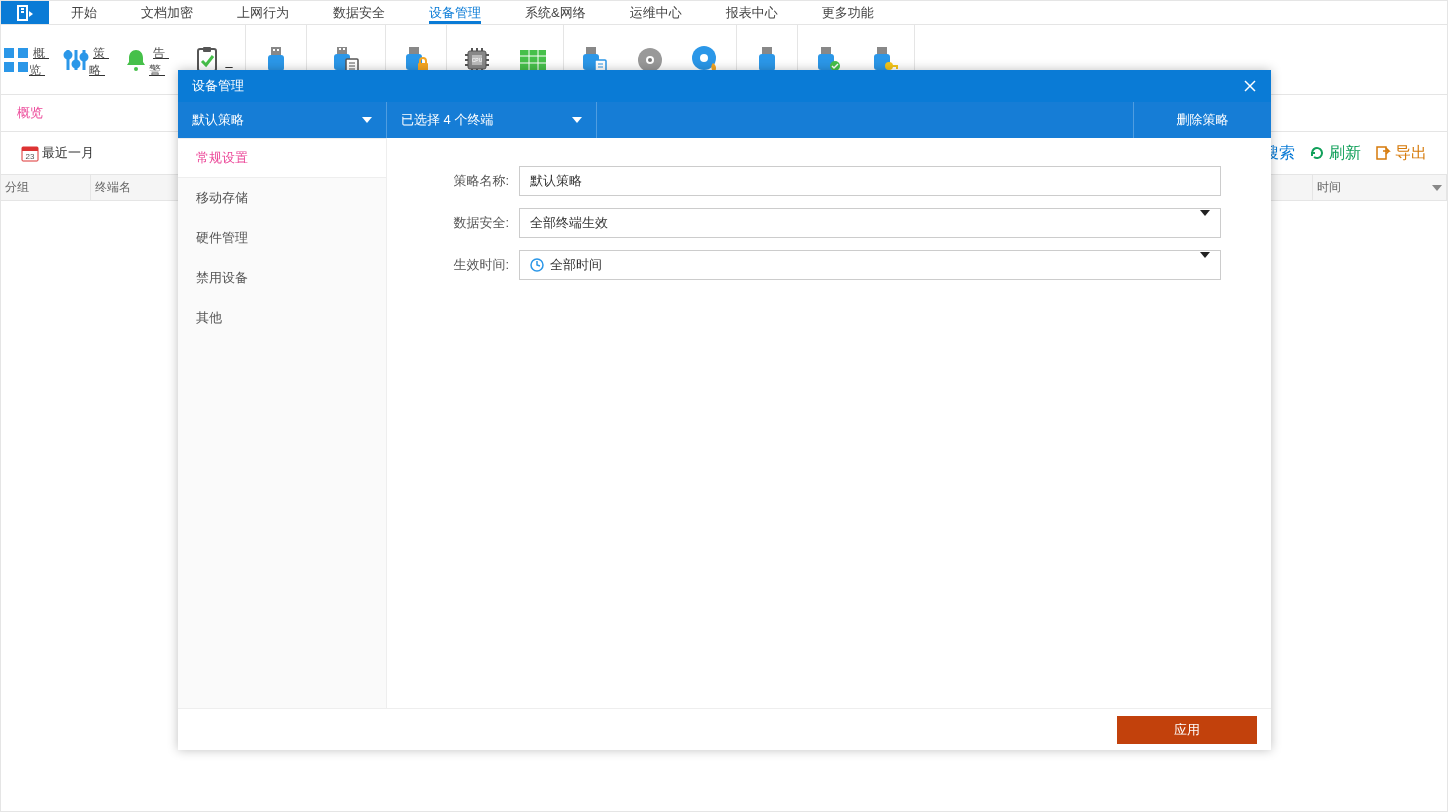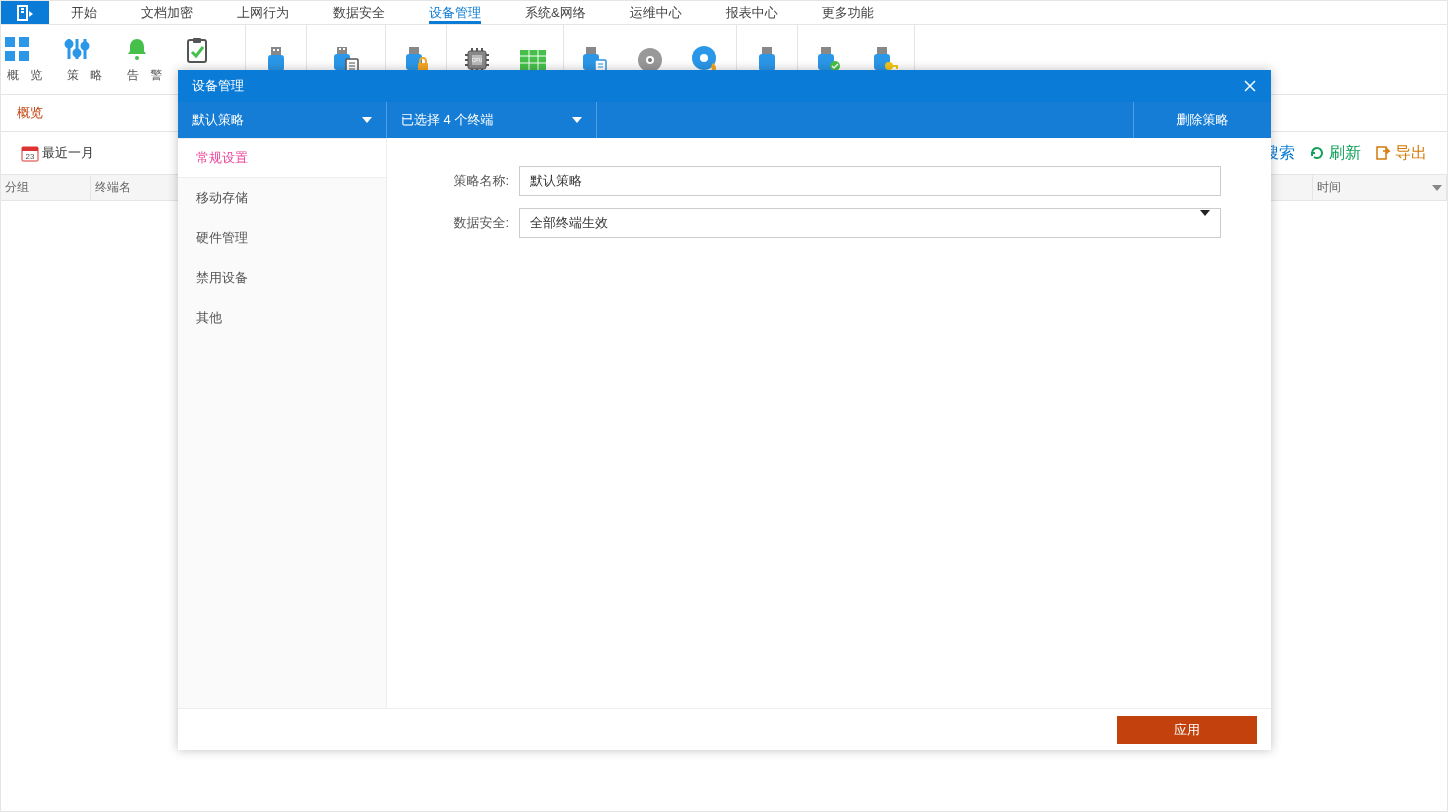--- a/index.html
+++ b/index.html
@@ -7,28 +7,28 @@
   .app{width:1448px;height:812px;position:relative;overflow:hidden;border:1px solid #e5e5e5;}
   
   .menubar{height:24px;display:flex;align-items:stretch;border-bottom:1px solid #e5e5e5;}
   .menubar .logo-btn{width:48px;background:#0a7bd6;display:flex;align-items:center;justify-content:center;color:#fff;}
   .menubar .menu-item{padding:0 22px;display:flex;align-items:center;cursor:pointer;color:#444;}
   .menubar .menu-item.active{color:#0a7bd6;position:relative;}
   .menubar .menu-item.active::after{content:"";position:absolute;left:22px;right:22px;bottom:0;height:3px;background:#0a7bd6;}
   
   .ribbon{height:70px;border-bottom:1px solid #e5e5e5;display:flex;align-items:stretch;}
   .ribbon .rgroup{display:flex;align-items:center;border-right:1px solid #e5e5e5;padding:0 2px;}
-  .ribbon .rbtn{width:56px;display:flex;flex-direction:column;justify-content:center;cursor:pointer;height:100%;}
+  .ribbon .rbtn{width:56px;display:flex;flex-direction:row;align-items:center;justify-content:center;cursor:pointer;height:100%;text-decoration:underline;}
   .ribbon .rbtn.large{width:60px;}
   .ribbon .rbtn .ico{width:28px;height:28px;display:flex;align-items:center;justify-content:center;}
   .ribbon .rbtn .lbl{font-size:12px;margin-top:4px;color:#555;letter-spacing:4px;text-indent:4px;}
   .ribbon .iconbtn{width:56px;display:flex;align-items:center;justify-content:center;cursor:pointer;height:100%;}
   
   .subhdr{height:36px;display:flex;align-items:center;padding:0 16px;}
-  .subhdr .title{color:#c2410c;}
+  .subhdr .title{color:#ec4899;}
   
   .filterrow{height:44px;border-top:1px solid #e5e5e5;border-bottom:1px solid #e5e5e5;display:flex;align-items:center;padding:0 20px;justify-content:space-between;}
   .filterrow .left{display:flex;align-items:center;gap:3px;}
   .filterrow .right{display:flex;align-items:center;gap:14px;}
   .filterrow .tbtn{display:flex;align-items:center;gap:4px;cursor:pointer;font-size:16px;}
   .filterrow .tbtn.search{color:#0a7bd6;}
   .filterrow .tbtn.refresh{color:#11a05a;}
   .filterrow .tbtn.export{color:#d67a0a;}
   
   .tblhdr{height:26px;display:flex;align-items:center;background:#f5f5f5;border-bottom:1px solid #e5e5e5;}
@@ -364,20 +364,33 @@
             <span>默认策略</span>
           </div>
         </div>
         <div class="frow">
           <div class="flabel">数据安全:</div>
           <div class="finput fselect">
             <span>全部终端生效</span>
             <span class="caret"><span class="caret-down" style="border-top-color:#222;"></span></span>
           </div>
         </div>
+        <div class="frow">
+          <div class="flabel">生效时间:</div>
+          <div class="finput fselect">
+            <span style="display:flex;align-items:center;gap:6px;">
+              <svg width="14" height="14" viewBox="0 0 14 14">
+                  <circle cx="7" cy="7" r="6" fill="none" stroke="#2b97e8" stroke-width="1.5"></circle>
+                  <polyline points="7,3 7,7 10,8" fill="none" stroke="#2b97e8" stroke-width="1.5"></polyline>
+                </svg>
+              <span>全部时间</span>
+            </span>
+            <span class="caret"><span class="caret-down" style="border-top-color:#222;"></span></span>
+          </div>
+        </div>
       </div>
     </div>
     <div class="footer">
       <div class="applybtn">应用</div>
     </div>
   </div>
 
 </div>
 
 </body></html>

